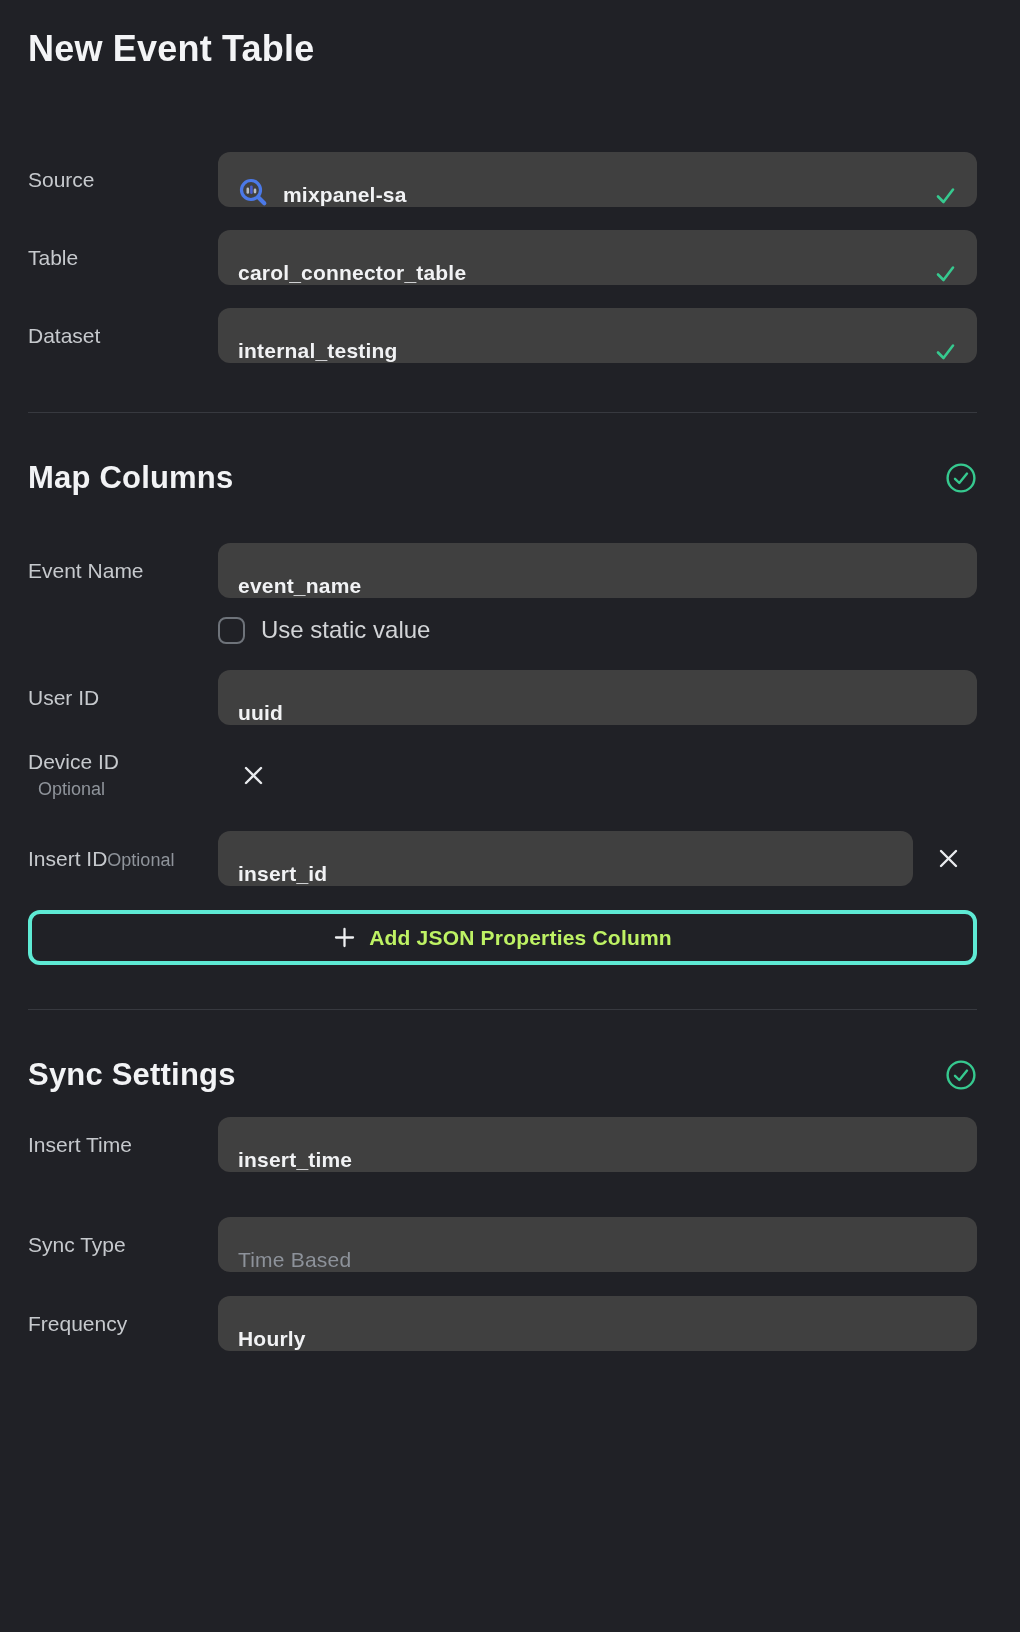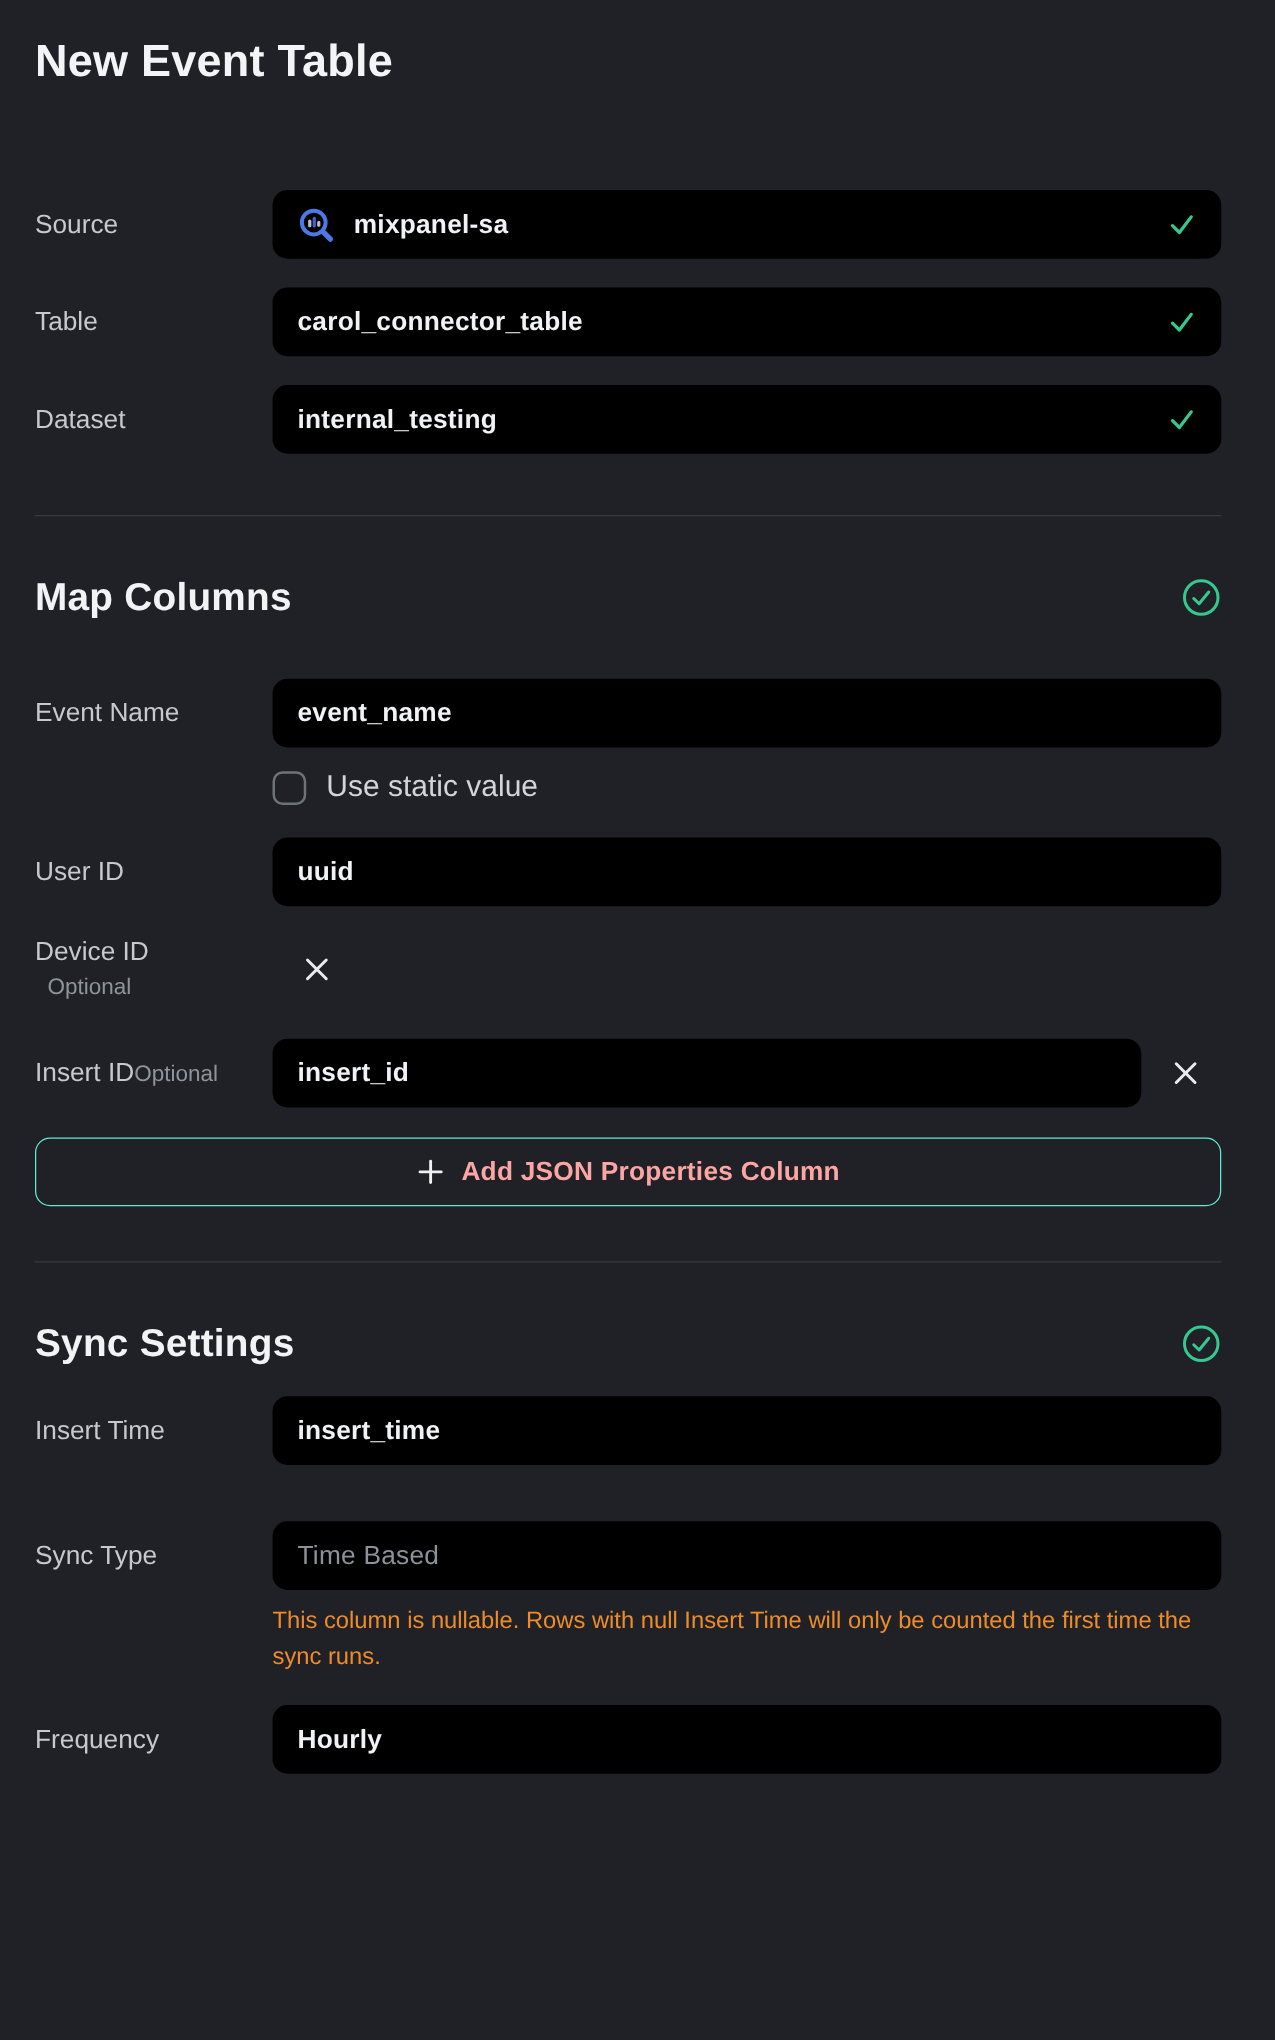--- a/index.html
+++ b/index.html
@@ -14,22 +14,22 @@
   h1.page-title{
     margin:28px 0 0 0;font-size:36px;line-height:42px;font-weight:700;
     color:#f3f4f6;letter-spacing:.2px;
   }
   .row{display:flex;align-items:center;}
   .row-label{width:190px;flex:none;font-size:21px;color:#c6c9cd;}
   .row-label .sub{display:block;font-size:18px;color:#8f949b;margin-top:5px;padding-left:10px;}
   .row-label.inline{display:flex;align-items:baseline;gap:0;width:190px;}
   .row-label.inline .sub-inline{font-size:18px;color:#8f949b;}
   .field{
-    height:55px;background:#000000;border-radius:12px;
-    display:flex;align-items:center;padding:0 20px;box-sizing:border-box;
+    height:55px;background:#404040;border-radius:12px;
+    display:flex;align-items:flex-end;padding:0 20px;box-sizing:border-box;
   }
   .field.full{flex:1;}
   .field.narrow{width:695px;flex:none;}
   .field-value{font-size:21px;font-weight:600;color:#f1f2f4;letter-spacing:.2px;}
   .field-value.placeholder{color:#8d929a;font-weight:400;}
   .check-icon{margin-left:auto;flex:none;display:flex;}
   .src-icon{flex:none;display:flex;margin-right:15px;}
   .remove-btn{
     width:26px;height:26px;margin-left:22px;flex:none;
     display:flex;align-items:center;justify-content:center;
@@ -44,23 +44,23 @@
   .head-sync{margin-top:46px;}
   .checkbox-row{margin-top:17px;margin-left:190px;display:flex;align-items:center;height:30px;}
   .checkbox{
     width:27px;height:27px;box-sizing:border-box;border:2px solid #6e737a;border-radius:8px;
     background:transparent;flex:none;cursor:pointer;
   }
   .checkbox-label{margin-left:16px;font-size:24px;color:#d2d4d7;}
   .warning{margin-left:190px;width:759px;color:#ef8c2a;font-size:19px;line-height:29px;margin-top:10px;}
   .add-btn{
     margin-top:24px;width:100%;height:55px;box-sizing:border-box;
-    border:1px solid #5eead4;border-radius:12px;background:transparent;
+    border:4px solid #5eead4;border-radius:12px;background:transparent;
     display:flex;align-items:center;justify-content:center;gap:13px;
-    color:#fca5a5;font-size:21px;font-weight:600;cursor:pointer;letter-spacing:.2px;
+    color:#bef264;font-size:21px;font-weight:600;cursor:pointer;letter-spacing:.2px;
   }
   .row-source{margin-top:82px;}
   .row-dataset{margin-top:23px;}
   .row-table{margin-top:23px;}
   .row-event-name{margin-top:46px;}
   .row-event-time{margin-top:25px;}
   .row-user{margin-top:25px;}
   .row-device{margin-top:25px;}
   .row-insert{margin-top:31px;}
   .row-sync-type{margin-top:45px;}
@@ -208,21 +208,20 @@
       <span class="field-value">insert_time</span>
     </div>
   </div>
 
   <div class="row row-sync-type">
     <div class="row-label">Sync Type</div>
     <div class="field full">
       <span class="field-value placeholder">Time Based</span>
     </div>
   </div>
-  <div class="warning">This column is nullable. Rows with null Insert Time will only be counted the first time the sync runs.</div>
 
   <div class="row row-frequency">
     <div class="row-label">Frequency</div>
     <div class="field full">
       <span class="field-value">Hourly</span>
     </div>
   </div>
 
 </div>
 

